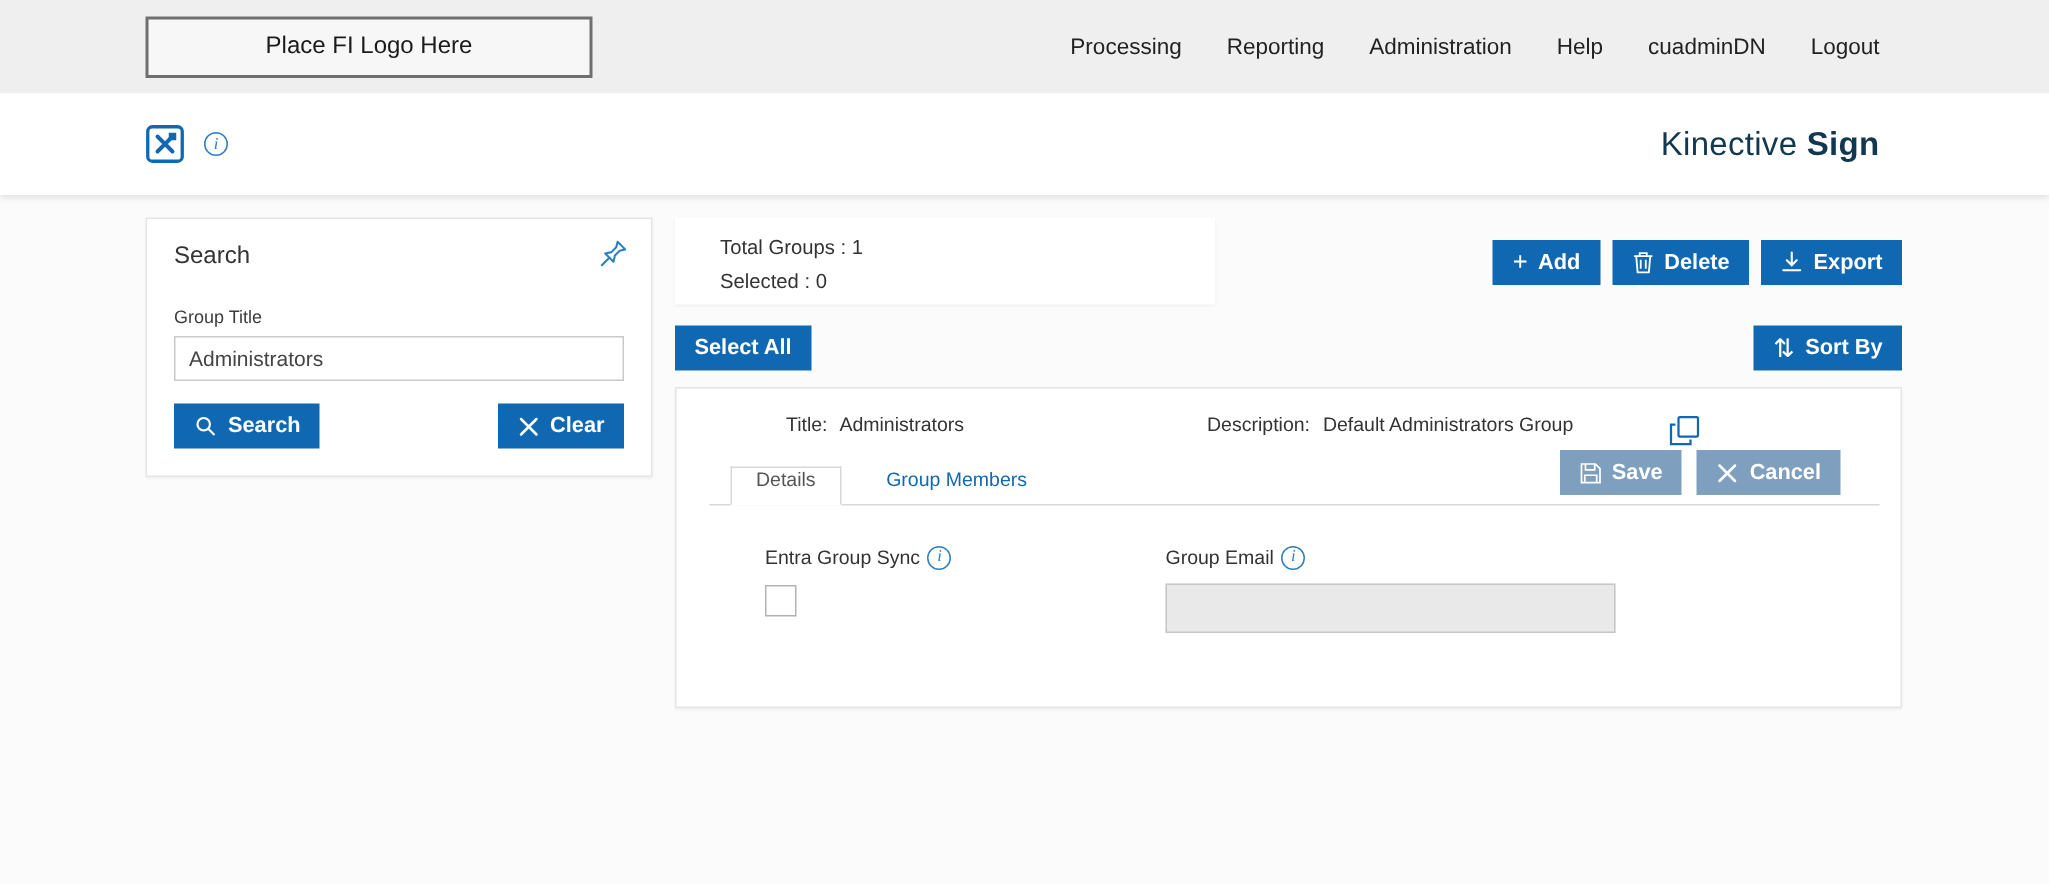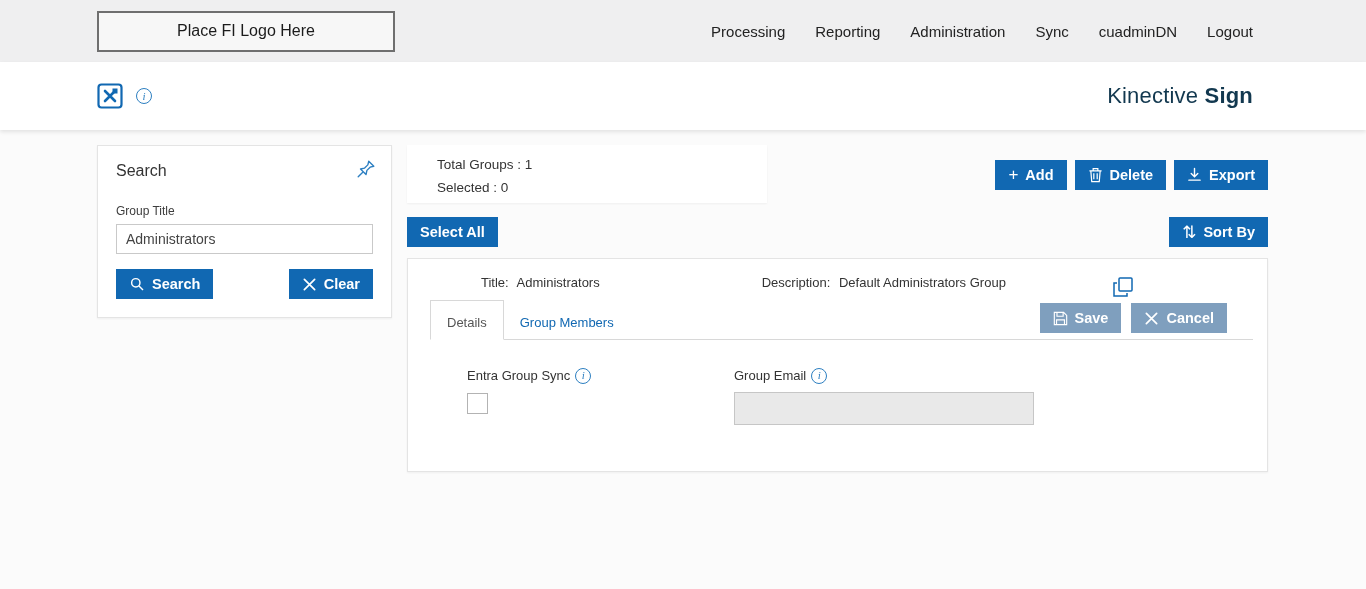--- a/index.html
+++ b/index.html
@@ -46,21 +46,21 @@
   .content {
     display:flex; gap:15px;
     margin:15px 98px 0 97px;
     align-items:flex-start;
   }
   .card {
     background:#fff; border:1px solid #e4e4e4;
     box-shadow:0 1px 2px rgba(0,0,0,0.05);
   }
   
-  .search-card { width:295px; padding:16px 18px 18px; position:relative; flex:0 0 auto; }
+  .search-card { width:338px; padding:16px 18px 18px; position:relative; flex:0 0 auto; }
   .search-title { font-size:16px; color:#333; }
   .pin-icon { position:absolute; top:12px; right:14px; width:22px; height:22px; cursor:pointer; }
   .field-label { display:block; font-size:12px; color:#3d3d3d; margin-top:24px; }
   .text-input {
     width:100%; height:30px; margin-top:6px;
     border:1px solid #c9c9c9; background:#fff;
     font-family:"Liberation Sans", sans-serif; font-size:14px; color:#444;
     padding:0 9px; outline:none;
   }
   .search-actions { display:flex; justify-content:space-between; margin-top:15px; }
@@ -90,21 +90,21 @@
   .group-head { display:flex; padding:16px 0 0 73px; font-size:13px; color:#333; }
   .group-head .pair { white-space:nowrap; }
   .group-head .pair + .pair { margin-left:162px; }
   .group-head .lbl { margin-right:5px;text-align:center; }
   .copy-icon { position:absolute; top:16px; right:132px; width:24px; height:24px; cursor:pointer; }
   .tabs-row {
     display:flex; align-items:flex-end;
     margin:10px 14px 0 22px;
     border-bottom:1px solid #d8d8d8;
   }
-  .tab { padding:14px 16px 9px; font-size:13px; color:#1168b2; cursor:pointer; }
+  .tab { padding:0 16px 9px; font-size:13px; color:#1168b2; cursor:pointer;margin-left:14px; }
   .tab.active {
     background:#fff; border:1px solid #d8d8d8; border-bottom:1px solid #fff;
     margin-bottom:-1px; color:#555;
   }
   .tab-actions { margin-left:auto; display:flex; gap:10px; padding-bottom:6px; margin-right:26px; }
   .tab-body { display:flex; padding:26px 0 0 59px; }
   .field-block { }
   .field-block.sync { width:267px; }
   .inline-label { display:inline-flex; align-items:center; gap:5px; font-size:13px; color:#333; }
   .checkbox {
@@ -122,21 +122,21 @@
 <body>
 
 <div class="topbar">
   <div class="logo-box">
     <span>Place FI Logo Here</span>
   </div>
   <div class="topnav">
     <span class="nav-item">Processing</span>
     <span class="nav-item">Reporting</span>
     <span class="nav-item">Administration</span>
-    <span class="nav-item">Sync</span>
+    <span class="nav-item">Help</span>
     <span class="nav-item">cuadminDN</span>
     <span class="nav-item">Logout</span>
   </div>
 </div>
 
 <div class="headerbar">
   <div class="header-left">
     <svg class="app-icon" viewBox="0 0 26 26" fill="none">
       <rect x="1.5" y="1.5" width="23" height="23" rx="3" stroke="#1168b2" stroke-width="2.2"></rect>
       <path d="M8 8 L18 18 M18 8 L8 18" stroke="#1168b2" stroke-width="2.6" stroke-linecap="round"></path>

